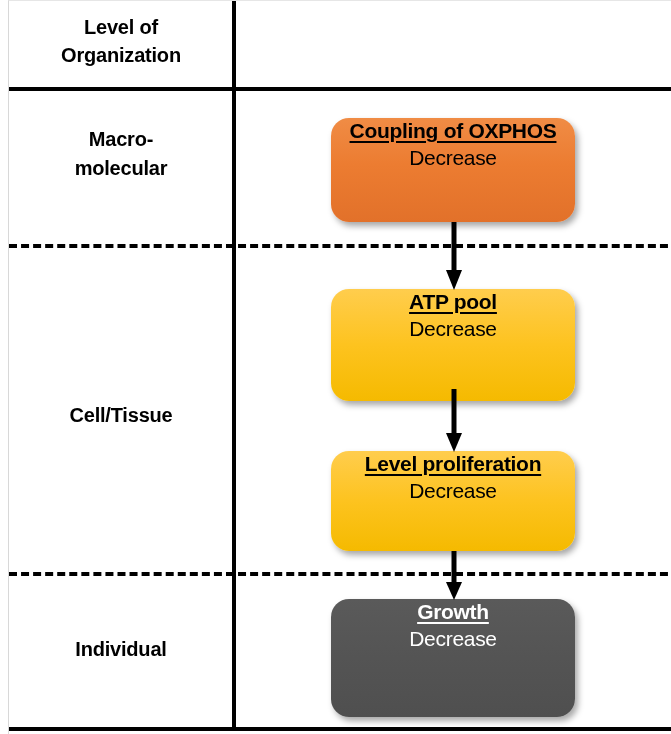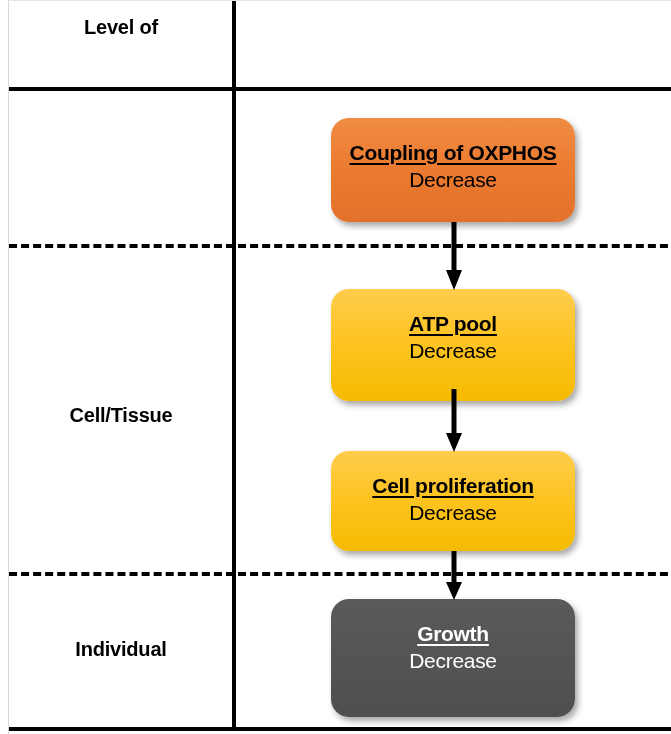--- a/index.html
+++ b/index.html
@@ -100,21 +100,20 @@
   .level-individual { top: 634px; }
 
   
   .node {
     position: absolute;
     left: 322px;
     width: 244px;
     border-radius: 18px;
     box-sizing: border-box;
     text-align: center;
-    padding-top: 22px;
     box-shadow: 3px 4px 6px rgba(0,0,0,0.35);
   }
   .node .node-title {
     display: block;
     font-size: 21px;
     font-weight: bold;
     text-decoration: underline;
     text-underline-offset: 3px;
     letter-spacing: -0.3px;
     line-height: 1.25;
@@ -162,43 +161,48 @@
   .arrow-2 { top: 388px; height: 63px; }
   .arrow-3 { top: 550px; height: 49px; }
 </style>
 </head>
 <body>
 
 <div id="aop-figure">
 
   <div class="header-left">
     <span>Level of</span><br>
+    <span>Organization</span>
   </div>
 
   <div class="rule-h-top"></div>
   <div class="rule-v"></div>
   <div class="rule-dashed dash-1"></div>
   <div class="rule-dashed dash-2"></div>
   <div class="rule-h-bottom"></div>
 
+  <div class="level-label level-macro">
+    <span>Macro-</span><br>
+    <span>molecular</span>
+  </div>
   <div class="level-label level-cell">Cell/Tissue</div>
   <div class="level-label level-individual">Individual</div>
 
   <div class="node node-oxphos">
     <span class="node-title">Coupling of OXPHOS</span>
     <span class="node-sub">Decrease</span>
   </div>
 
   <div class="node node-atp">
     <span class="node-title">ATP pool</span>
     <span class="node-sub">Decrease</span>
   </div>
 
   <div class="node node-proliferation">
-    <span class="node-title">Cell proliferation</span>
+    <span class="node-title">Level proliferation</span>
     <span class="node-sub">Decrease</span>
   </div>
 
   <div class="node node-growth">
     <span class="node-title">Growth</span>
     <span class="node-sub">Decrease</span>
   </div>
 
   <svg class="arrow arrow-1" viewBox="0 0 16 68" preserveAspectRatio="none">
     <line x1="8" y1="0" x2="8" y2="54" stroke="#000000" stroke-width="5"></line>

